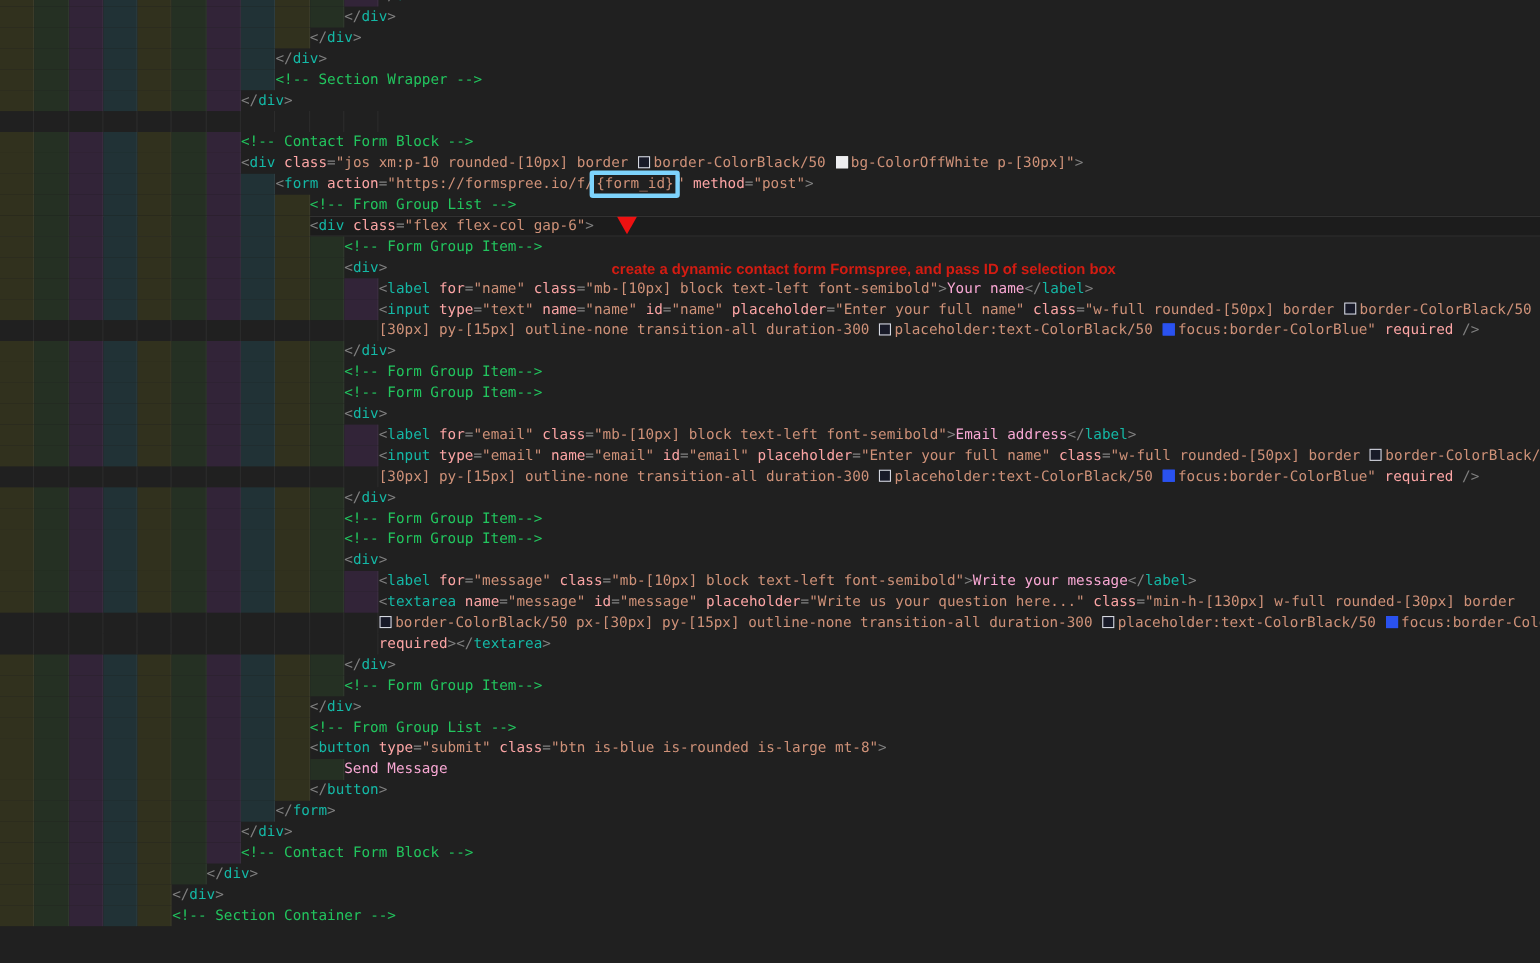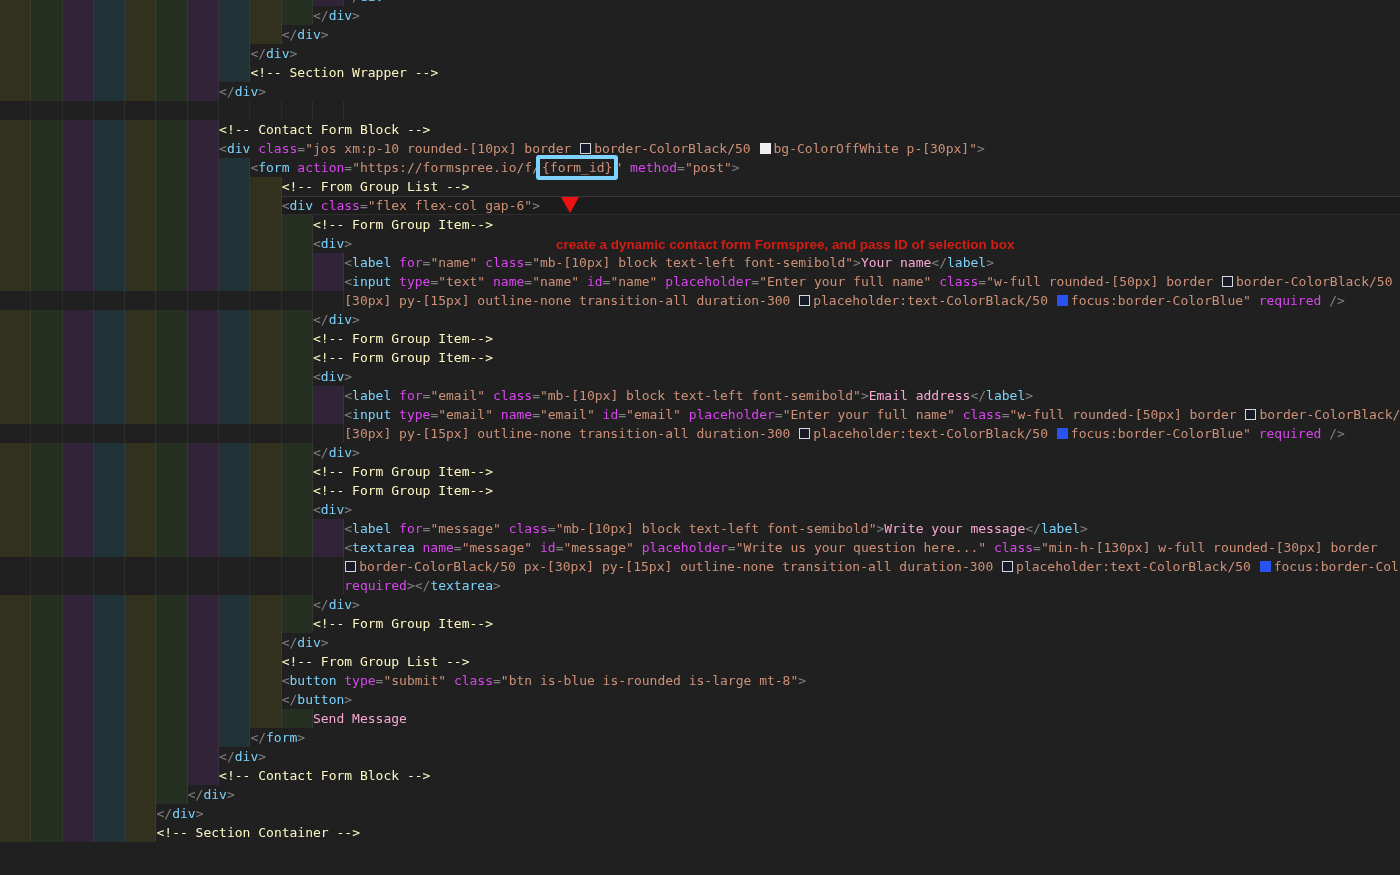--- a/index.html
+++ b/index.html
@@ -10,25 +10,25 @@
   .row.cur{background:rgba(0,0,0,0.12);
        box-shadow:inset 0 1px 0 #3a3a3a, inset 0 -1px 0 #2e2e2e;}
   .col{display:inline-block;width:31.3px;height:19px;vertical-align:top;
        box-sizing:border-box;border-right:1px solid rgba(255,255,255,0.055);}
   .c0{background:#31311e;}
   .c1{background:#253023;}
   .c2{background:#322438;}
   .c3{background:#213236;}
   .ghost{background:transparent;}
   .tk-p{color:#808080;}
-  .tk-t{color:#7dd3fc;margin-top:24px;}
-  .tk-a{color:#d946ef;}
+  .tk-t{color:#14b8a6;margin-top:24px;}
+  .tk-a{color:#fca5a5;}
   .tk-s{color:#ce9178;}
   .tk-x{color:#f9a8d4;}
-  .tk-c{color:#fef9c3;text-align:center;}
+  .tk-c{color:#22c55e;text-align:center;}
   .tk-link{text-underline-offset:2px;}
   .sw{display:inline-block;width:11px;height:11px;margin:0 3px 0 1px;
       vertical-align:middle;box-sizing:border-box;position:relative;top:-1px;}
   .sw1{background:#181a28;border:1px solid #d5d8e0;}
   .sw2{background:#eeeef0;border:1px solid #eeeef0;}
   .sw3{background:#2a52f0;border:1px solid #2a52f0;}
   .redbox{border:4px solid #7dd3fc;border-radius:3px;padding:1px 2px;
           margin:-1px -4px;position:relative;z-index:2;}
   #ann-arrow{position:absolute;left:561px;top:197px;width:0;height:0;z-index:3;
       border-left:9px solid transparent;border-right:9px solid transparent;
@@ -71,22 +71,22 @@
     <div class="row"><span class="col c0"></span><span class="col c1"></span><span class="col c2"></span><span class="col c3"></span><span class="col c0"></span><span class="col c1"></span><span class="col c2"></span><span class="col c3"></span><span class="col c0"></span><span class="col c1"></span><span class="tk-p">&lt;</span><span class="tk-t">div</span><span class="tk-p">&gt;</span></div>
     <div class="row"><span class="col c0"></span><span class="col c1"></span><span class="col c2"></span><span class="col c3"></span><span class="col c0"></span><span class="col c1"></span><span class="col c2"></span><span class="col c3"></span><span class="col c0"></span><span class="col c1"></span><span class="col c2"></span><span class="tk-p">&lt;</span><span class="tk-t">label</span><span class="tk-a"> for</span><span class="tk-p">=</span><span class="tk-s">"message"</span><span class="tk-a"> class</span><span class="tk-p">=</span><span class="tk-s">"mb-[10px] block text-left font-semibold"</span><span class="tk-p">&gt;</span><span class="tk-x">Write your message</span><span class="tk-p">&lt;/</span><span class="tk-t">label</span><span class="tk-p">&gt;</span></div>
     <div class="row"><span class="col c0"></span><span class="col c1"></span><span class="col c2"></span><span class="col c3"></span><span class="col c0"></span><span class="col c1"></span><span class="col c2"></span><span class="col c3"></span><span class="col c0"></span><span class="col c1"></span><span class="col c2"></span><span class="tk-p">&lt;</span><span class="tk-t">textarea</span><span class="tk-a"> name</span><span class="tk-p">=</span><span class="tk-s">"message"</span><span class="tk-a"> id</span><span class="tk-p">=</span><span class="tk-s">"message"</span><span class="tk-a"> placeholder</span><span class="tk-p">=</span><span class="tk-s">"Write us your question here..."</span><span class="tk-a"> class</span><span class="tk-p">=</span><span class="tk-s">"min-h-[130px] w-full rounded-[30px] border</span></div>
     <div class="row"><span class="col ghost"></span><span class="col ghost"></span><span class="col ghost"></span><span class="col ghost"></span><span class="col ghost"></span><span class="col ghost"></span><span class="col ghost"></span><span class="col ghost"></span><span class="col ghost"></span><span class="col ghost"></span><span class="col ghost"></span><span class="sw sw1"></span><span class="tk-s">border-ColorBlack/50 px-[30px] py-[15px] outline-none transition-all duration-300 </span><span class="sw sw1"></span><span class="tk-s">placeholder:text-ColorBlack/50 </span><span class="sw sw3"></span><span class="tk-s">focus:border-ColorBlue"</span></div>
     <div class="row"><span class="col ghost"></span><span class="col ghost"></span><span class="col ghost"></span><span class="col ghost"></span><span class="col ghost"></span><span class="col ghost"></span><span class="col ghost"></span><span class="col ghost"></span><span class="col ghost"></span><span class="col ghost"></span><span class="col ghost"></span><span class="tk-a">required</span><span class="tk-p">&gt;</span><span class="tk-p">&lt;/</span><span class="tk-t">textarea</span><span class="tk-p">&gt;</span></div>
     <div class="row"><span class="col c0"></span><span class="col c1"></span><span class="col c2"></span><span class="col c3"></span><span class="col c0"></span><span class="col c1"></span><span class="col c2"></span><span class="col c3"></span><span class="col c0"></span><span class="col c1"></span><span class="tk-p">&lt;/</span><span class="tk-t">div</span><span class="tk-p">&gt;</span></div>
     <div class="row"><span class="col c0"></span><span class="col c1"></span><span class="col c2"></span><span class="col c3"></span><span class="col c0"></span><span class="col c1"></span><span class="col c2"></span><span class="col c3"></span><span class="col c0"></span><span class="col c1"></span><span class="tk-c">&lt;!-- Form Group Item--&gt;</span></div>
     <div class="row"><span class="col c0"></span><span class="col c1"></span><span class="col c2"></span><span class="col c3"></span><span class="col c0"></span><span class="col c1"></span><span class="col c2"></span><span class="col c3"></span><span class="col c0"></span><span class="tk-p">&lt;/</span><span class="tk-t">div</span><span class="tk-p">&gt;</span></div>
     <div class="row"><span class="col c0"></span><span class="col c1"></span><span class="col c2"></span><span class="col c3"></span><span class="col c0"></span><span class="col c1"></span><span class="col c2"></span><span class="col c3"></span><span class="col c0"></span><span class="tk-c">&lt;!-- From Group List --&gt;</span></div>
     <div class="row"><span class="col c0"></span><span class="col c1"></span><span class="col c2"></span><span class="col c3"></span><span class="col c0"></span><span class="col c1"></span><span class="col c2"></span><span class="col c3"></span><span class="col c0"></span><span class="tk-p">&lt;</span><span class="tk-t">button</span><span class="tk-a"> type</span><span class="tk-p">=</span><span class="tk-s">"submit"</span><span class="tk-a"> class</span><span class="tk-p">=</span><span class="tk-s">"btn is-blue is-rounded is-large mt-8"</span><span class="tk-p">&gt;</span></div>
+    <div class="row"><span class="col c0"></span><span class="col c1"></span><span class="col c2"></span><span class="col c3"></span><span class="col c0"></span><span class="col c1"></span><span class="col c2"></span><span class="col c3"></span><span class="col c0"></span><span class="col c1"></span><span class="tk-x">Send Message</span></div>
     <div class="row"><span class="col c0"></span><span class="col c1"></span><span class="col c2"></span><span class="col c3"></span><span class="col c0"></span><span class="col c1"></span><span class="col c2"></span><span class="col c3"></span><span class="col c0"></span><span class="tk-p">&lt;/</span><span class="tk-t">button</span><span class="tk-p">&gt;</span></div>
-    <div class="row"><span class="col c0"></span><span class="col c1"></span><span class="col c2"></span><span class="col c3"></span><span class="col c0"></span><span class="col c1"></span><span class="col c2"></span><span class="col c3"></span><span class="col c0"></span><span class="col c1"></span><span class="tk-x">Send Message</span></div>
     <div class="row"><span class="col c0"></span><span class="col c1"></span><span class="col c2"></span><span class="col c3"></span><span class="col c0"></span><span class="col c1"></span><span class="col c2"></span><span class="col c3"></span><span class="tk-p">&lt;/</span><span class="tk-t">form</span><span class="tk-p">&gt;</span></div>
     <div class="row"><span class="col c0"></span><span class="col c1"></span><span class="col c2"></span><span class="col c3"></span><span class="col c0"></span><span class="col c1"></span><span class="col c2"></span><span class="tk-p">&lt;/</span><span class="tk-t">div</span><span class="tk-p">&gt;</span></div>
     <div class="row"><span class="col c0"></span><span class="col c1"></span><span class="col c2"></span><span class="col c3"></span><span class="col c0"></span><span class="col c1"></span><span class="col c2"></span><span class="tk-c">&lt;!-- Contact Form Block --&gt;</span></div>
     <div class="row"><span class="col c0"></span><span class="col c1"></span><span class="col c2"></span><span class="col c3"></span><span class="col c0"></span><span class="col c1"></span><span class="tk-p">&lt;/</span><span class="tk-t">div</span><span class="tk-p">&gt;</span></div>
     <div class="row"><span class="col c0"></span><span class="col c1"></span><span class="col c2"></span><span class="col c3"></span><span class="col c0"></span><span class="tk-p">&lt;/</span><span class="tk-t">div</span><span class="tk-p">&gt;</span></div>
     <div class="row"><span class="col c0"></span><span class="col c1"></span><span class="col c2"></span><span class="col c3"></span><span class="col c0"></span><span class="tk-c">&lt;!-- Section Container --&gt;</span></div>
   </div>
 
 <div id="ann-arrow"></div>
 <div id="ann-label">create a dynamic contact form Formspree, and pass ID of selection box</div>

